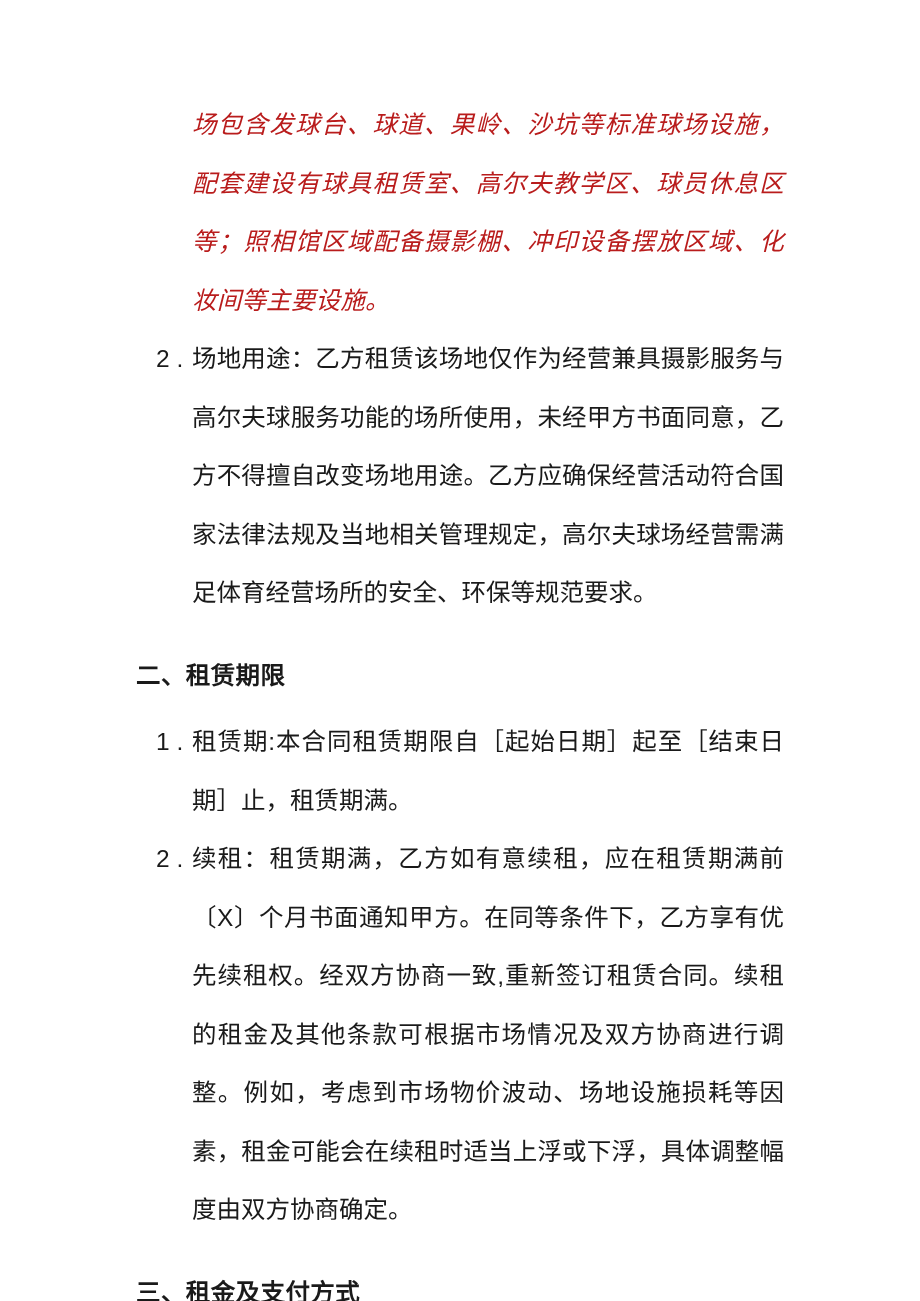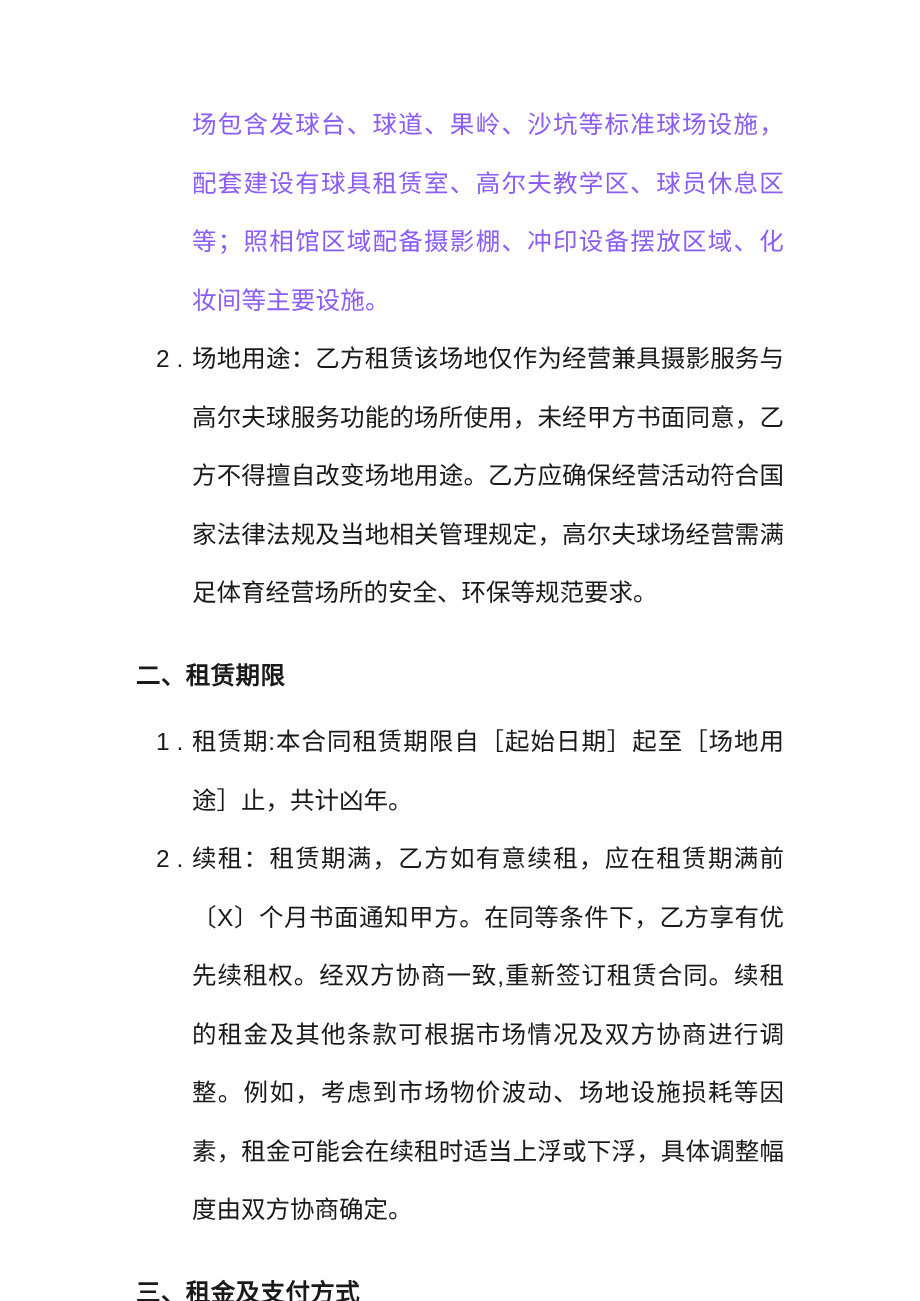--- a/index.html
+++ b/index.html
@@ -30,21 +30,22 @@
 
   
   .para-cont {
     margin: 0;
     padding: 0;
     font-size: 24.5px;
     line-height: 58.5px;
     letter-spacing: 0.2px;
     text-align: justify;
     text-justify: inter-ideograph;
-    color: #8b5cf6;
+    color: #b91c1c;
+    font-style: italic;
   }
 
   
   .section-heading {
     margin: 0;
     padding: 0;
     font-size: 24.5px;
     line-height: 58.5px;
     font-weight: 700;
     letter-spacing: 0.4px;
@@ -104,21 +105,21 @@
 
     <div class="sp-before-heading"></div>
 
     <h2 class="section-heading" style="margin-left:-56px;">二、租赁期限</h2>
 
     <div class="sp-after-heading"></div>
 
     <ol class="num-list">
       <li class="num-item">
         <span class="marker">1 .</span>
-        <span class="item-text">租赁期:本合同租赁期限自［起始日期］起至［场地用途］止，共计凶年。</span>
+        <span class="item-text">租赁期:本合同租赁期限自［起始日期］起至［结束日期］止，租赁期满。</span>
       </li>
       <li class="num-item">
         <span class="marker">2 .</span>
         <span class="item-text">续租：租赁期满，乙方如有意续租，应在租赁期满前〔X〕个月书面通知甲方。在同等条件下，乙方享有优先续租权。经双方协商一致,重新签订租赁合同。续租的租金及其他条款可根据市场情况及双方协商进行调整。例如，考虑到市场物价波动、场地设施损耗等因素，租金可能会在续租时适当上浮或下浮，具体调整幅度由双方协商确定。</span>
       </li>
     </ol>
 
     <div class="sp-before-heading"></div>
 
     <h2 class="section-heading" style="margin-left:-56px;">三、租金及支付方式</h2>

